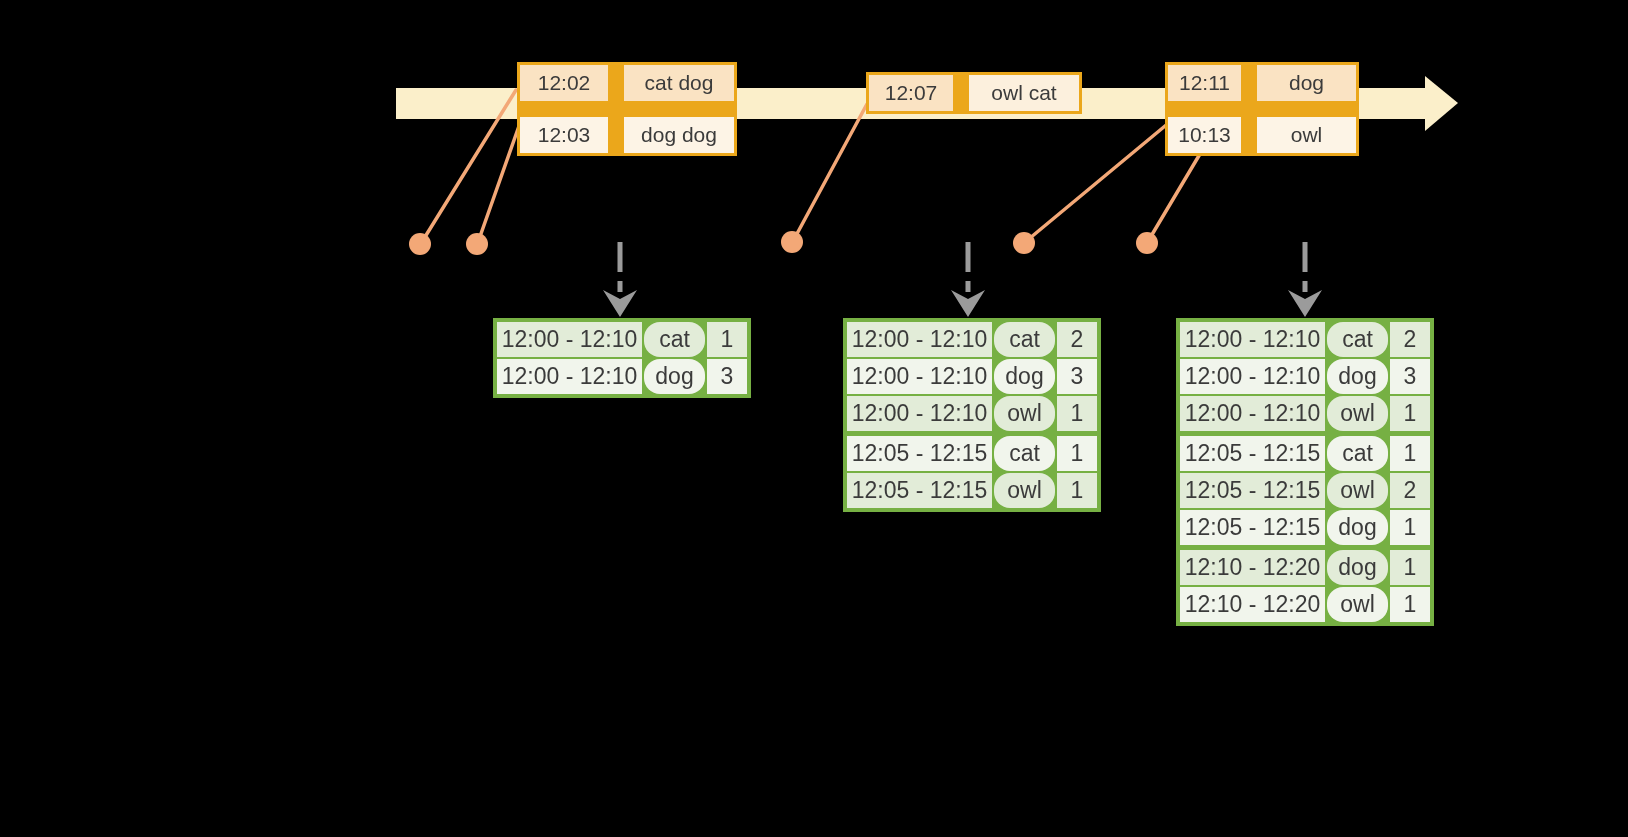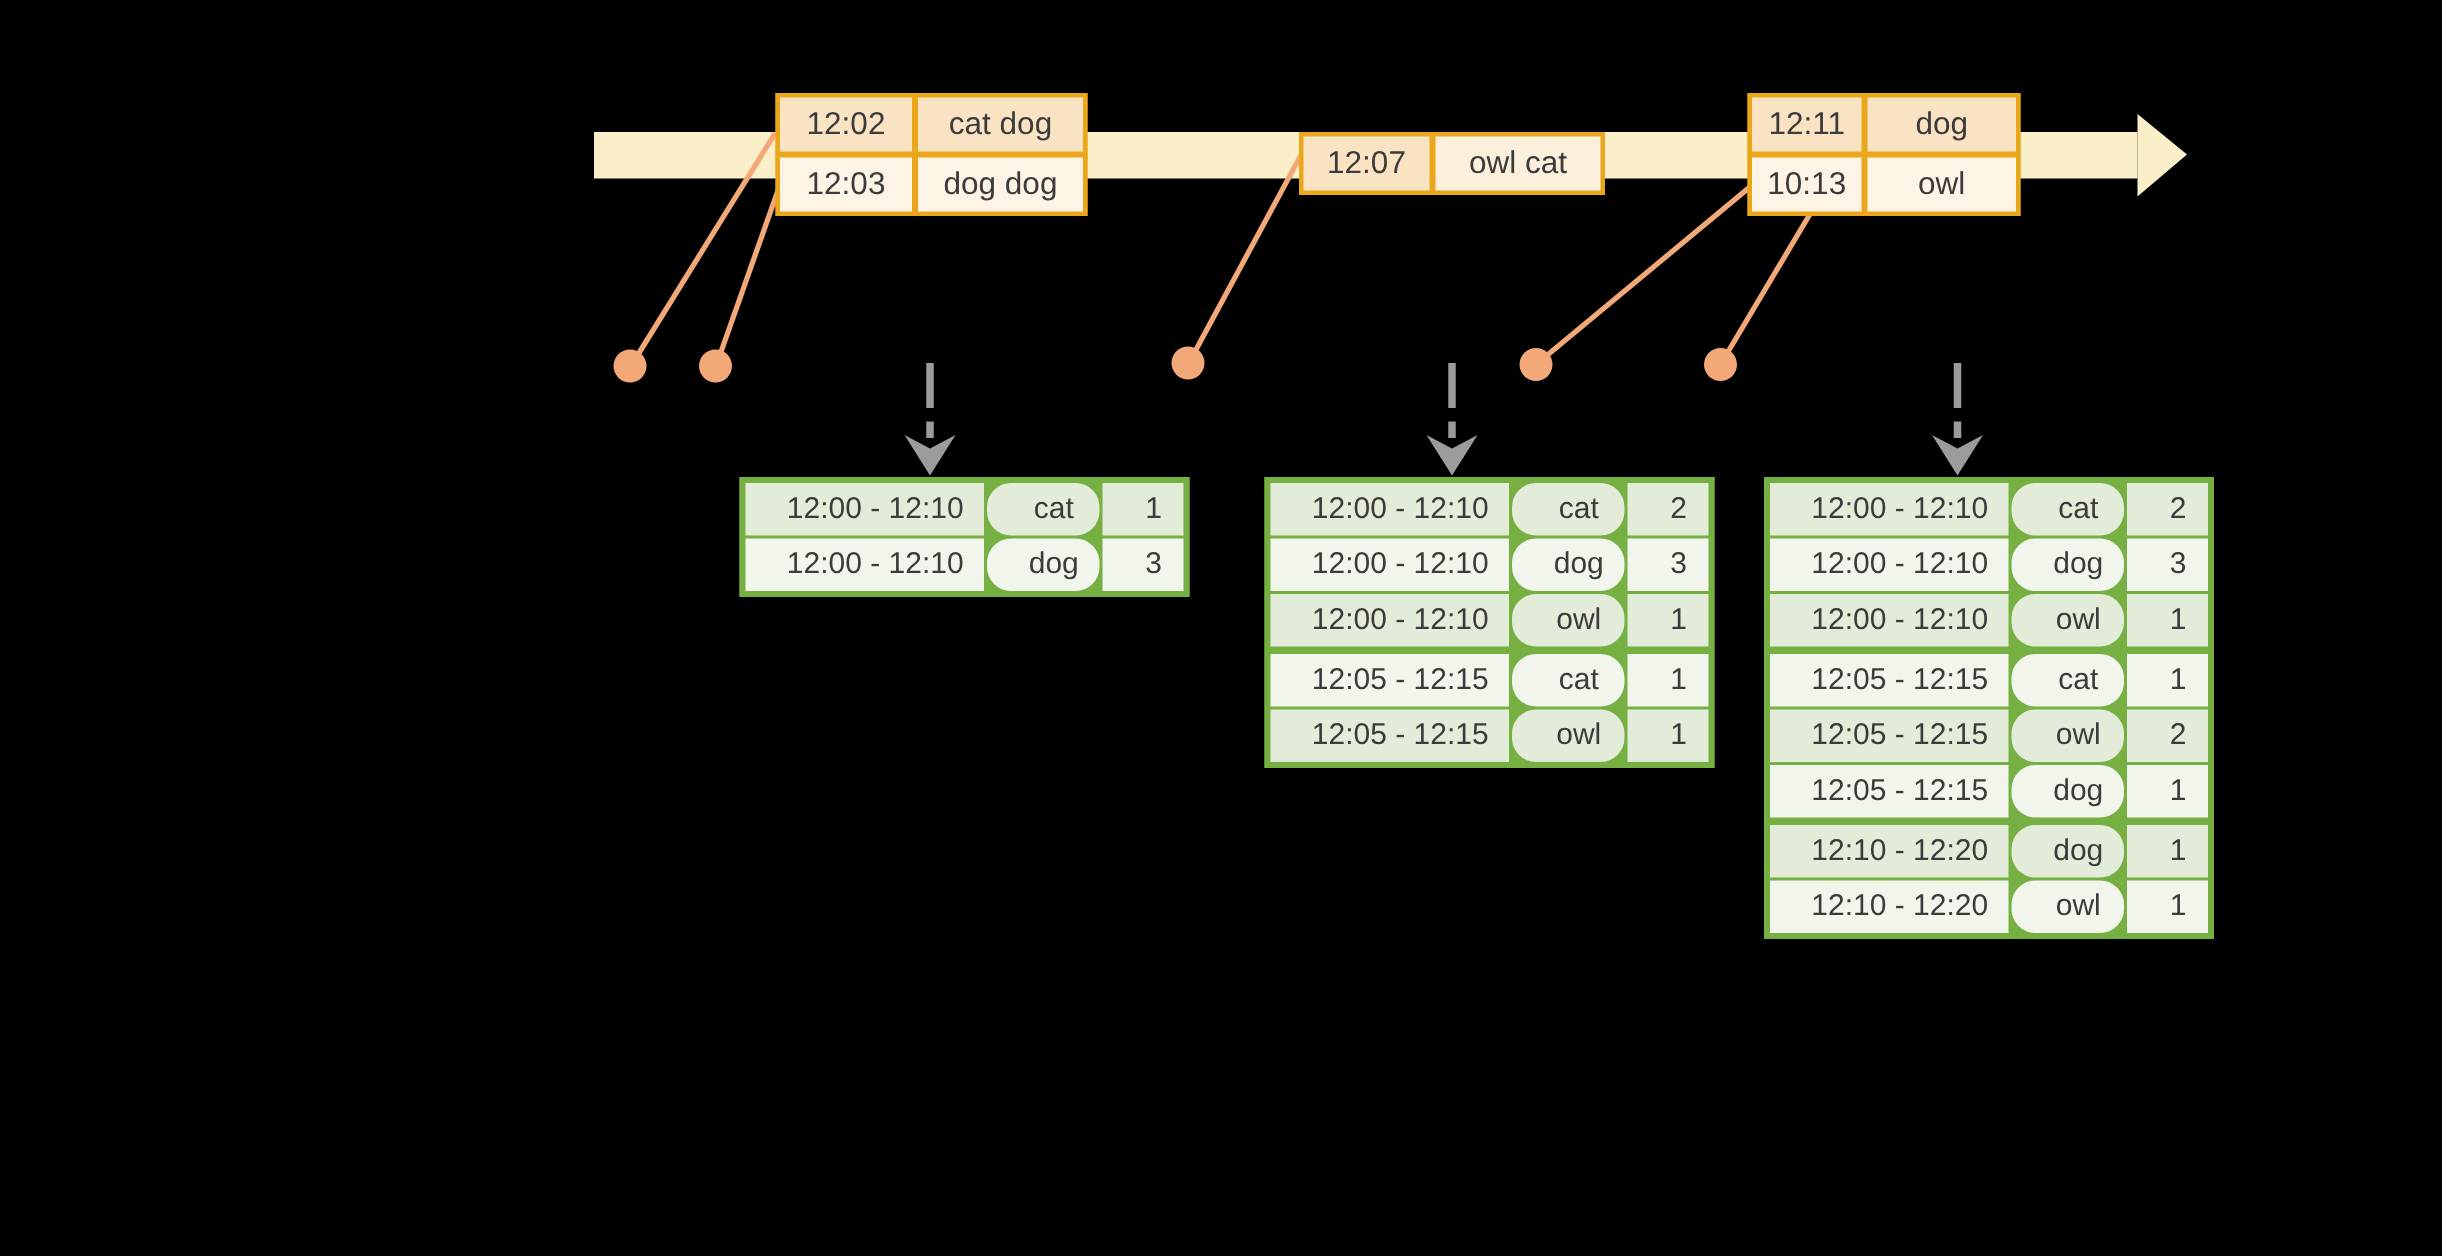--- a/index.html
+++ b/index.html
@@ -24,34 +24,34 @@
   .band-head   { fill: var(--timeline_band); }
   .connector   { stroke: var(--connector); stroke-width: 3.5; stroke-linecap: round; }
   .event-dot   { fill: var(--connector); }
   .trigger-line{ stroke: var(--gray_arrow); stroke-width: 5; stroke-dasharray: 30 9; }
   .trigger-head{ fill: var(--gray_arrow); }
 
   
   .otable {
     position: absolute;
     display: grid;
-    gap: 4px;
+    gap: 16px;
     background: var(--orange_border);
     border: 3px solid var(--orange_border);
   }
   .otable .ocell {
     display: flex;
     align-items: center;
     justify-content: center;
     height: 36px;
     font-size: 21px;
     color: var(--text);
   }
   .t1 { left: 517px; top: 62px;  grid-template-columns: 88px 110px; }
-  .t2 { left: 866px; top: 88px;  grid-template-columns: 84px 110px; }
+  .t2 { left: 866px; top: 72px;  grid-template-columns: 84px 110px; }
   .t3 { left: 1165px; top: 62px; grid-template-columns: 73px 99px; }
   .otable .ocell.odark  { background: var(--orange_row_dark); }
   .otable .ocell.olight { background: var(--orange_row_light); }
   .t2 .ocell.owords     { background: var(--orange_row_mid); }
 
   
   .gtable {
     position: absolute;
     display: flex;
     flex-direction: column;
@@ -65,23 +65,22 @@
   .grow {
     display: flex;
     gap: 2px;
     height: 35px;
   }
   .grow.gsep { margin-top: 3px; }
   .gcell {
     display: flex;
     align-items: center;
     justify-content: center;
-    font-size: 20px;
+    font-size: 23px;
     color: var(--text);
-    padding-left: 14px;
   }
   .gc-window { width: 145px; }
   .gc-word   { width: 61px; border-radius: 16px; }
   .gc-count  { width: 40px; }
   .grow:nth-child(odd)  .gcell { background: var(--green_row_dark); }
   .grow:nth-child(even) .gcell { background: var(--green_row_light); }
 </style>
 </head>
 <body>
 

